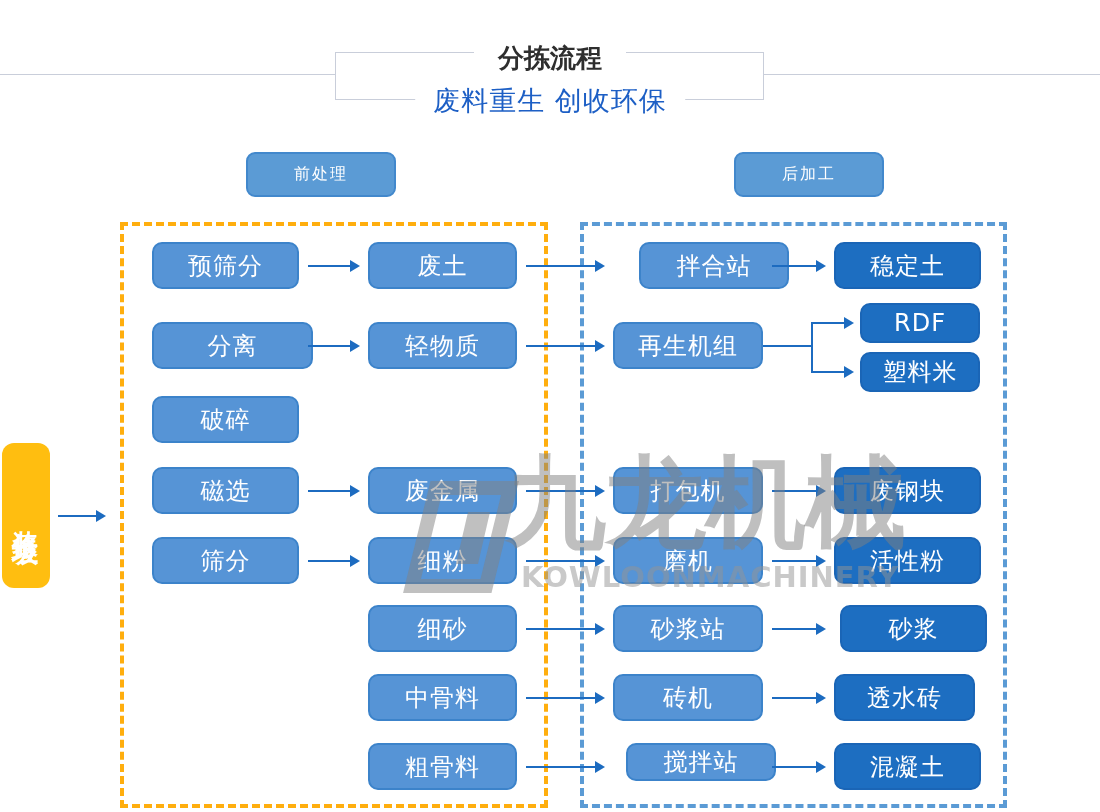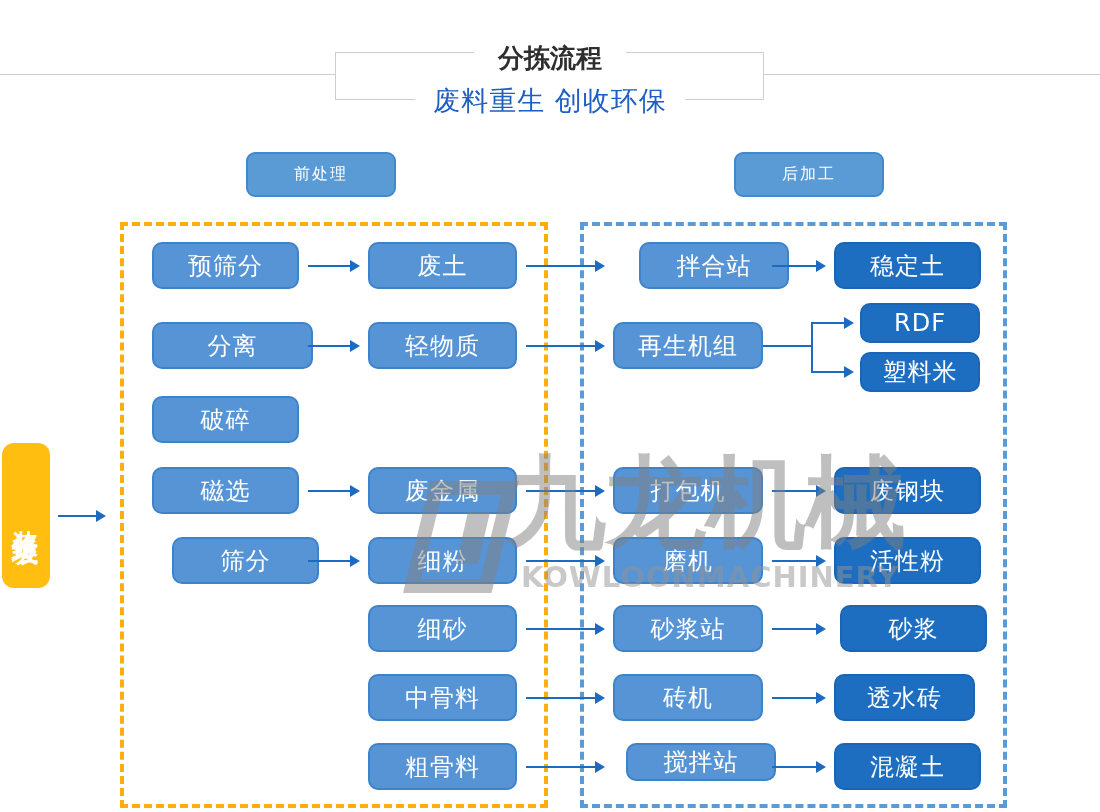--- a/index.html
+++ b/index.html
@@ -79,21 +79,21 @@
   <div class="zone zone-pre"></div>
   <div class="zone zone-post"></div>
 
   <div class="source-box">装修垃圾</div>
 
   <div id="flow-layer">
       <div class="node light" style="left: 152px; top: 242px; width: 147px; height: 47px;">预筛分</div>
       <div class="node light" style="left: 152px; top: 322px; width: 161px; height: 47px;">分离</div>
       <div class="node light" style="left: 152px; top: 396px; width: 147px; height: 47px;">破碎</div>
       <div class="node light" style="left: 152px; top: 467px; width: 147px; height: 47px;">磁选</div>
-      <div class="node light" style="left: 152px; top: 537px; width: 147px; height: 47px; margin-left: 20px;">筛分</div>
+      <div class="node light" style="left: 152px; top: 537px; width: 147px; height: 47px;">筛分</div>
       <div class="node light" style="left: 368px; top: 242px; width: 149px; height: 47px;">废土</div>
       <div class="node light" style="left: 368px; top: 322px; width: 149px; height: 47px;">轻物质</div>
       <div class="node light" style="left: 368px; top: 467px; width: 149px; height: 47px;">废金属</div>
       <div class="node light" style="left: 368px; top: 537px; width: 149px; height: 47px;">细粉</div>
       <div class="node light" style="left: 368px; top: 605px; width: 149px; height: 47px;">细砂</div>
       <div class="node light" style="left: 368px; top: 674px; width: 149px; height: 47px;">中骨料</div>
       <div class="node light" style="left: 368px; top: 743px; width: 149px; height: 47px;">粗骨料</div>
       <div class="node light" style="left: 613px; top: 242px; width: 150px; height: 47px; margin-left: 26px;">拌合站</div>
       <div class="node light" style="left: 613px; top: 322px; width: 150px; height: 47px;">再生机组</div>
       <div class="node light" style="left: 613px; top: 467px; width: 150px; height: 47px;">打包机</div>

